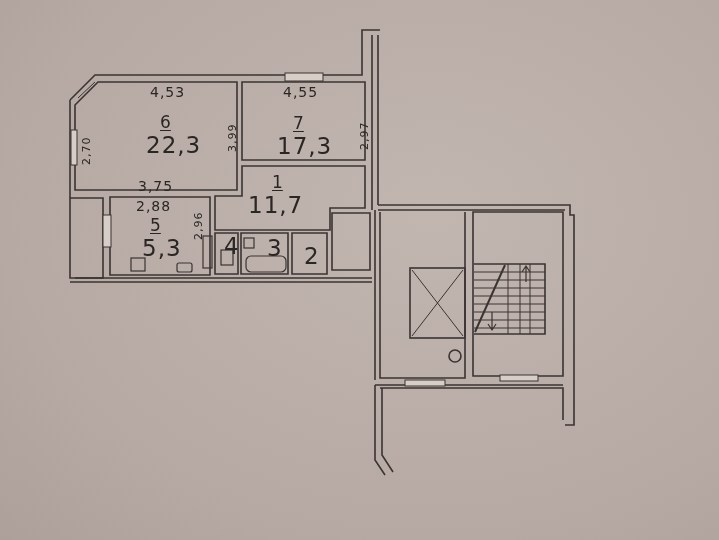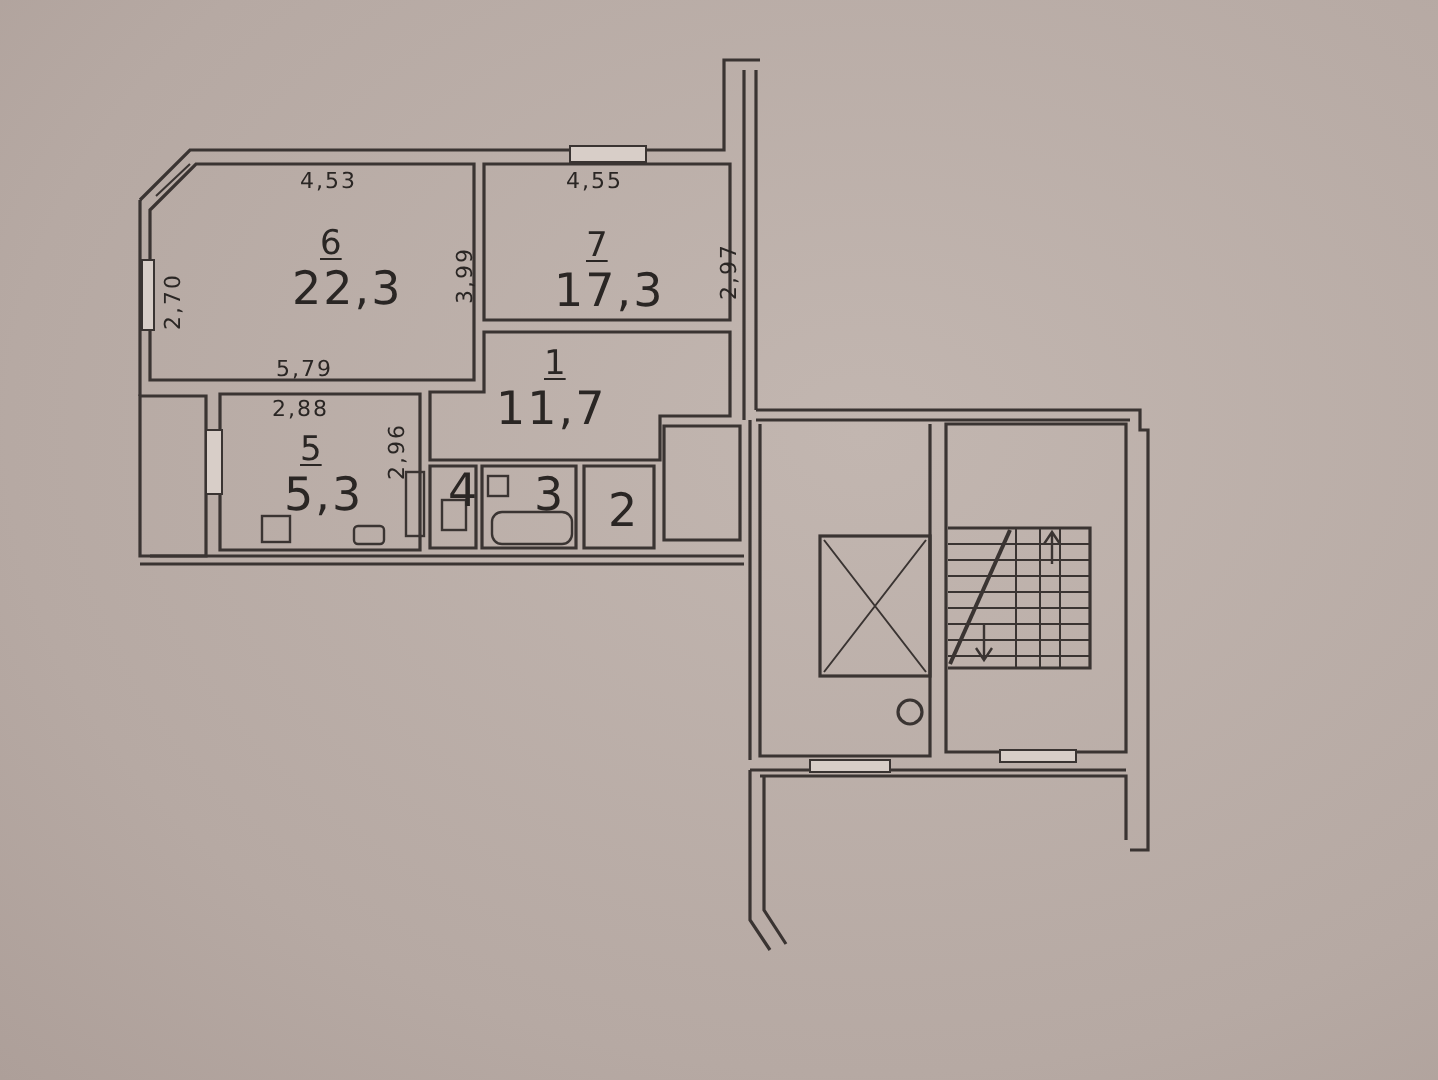--- a/index.html
+++ b/index.html
@@ -5,21 +5,21 @@
     html, body { margin: 0; padding: 0; }
     body {
       width: 719px; height: 540px; overflow: hidden;
       background: #b9aca6;
       font-family: "DejaVu Sans", sans-serif;
     }
     .stage { position: relative; width: 719px; height: 540px;
       background: radial-gradient(ellipse at 60% 40%, #c2b6b0 0%, #b6a9a3 70%, #ad9f99 100%); }
     svg { position: absolute; left: 0; top: 0; }
     .lbl { position: absolute; color: #2a2624; white-space: nowrap; }
-    .dim { font-size: 11px; letter-spacing: 1px; }
+    .dim { font-size: 14px; letter-spacing: 1px; }
     .dimv { font-size: 11px; letter-spacing: 1px; transform: rotate(-90deg); transform-origin: left top; }
     .rnum { font-size: 17px; text-decoration: underline; text-underline-offset: 2px; }
     .area { font-size: 23px; letter-spacing: 1px; }
     .wm { position: absolute; left: 80px; top: 210px; font-size: 120px; font-weight: bold;
       color: rgba(255,255,255,0.12); letter-spacing: 4px; }
   </style>
 </head>
 <body>
 
 <div class="stage">
@@ -89,21 +89,21 @@
       <path d="M526 282 L526 266 M522 272 L526 266 L530 272"></path>
     </g>
     <g stroke="#3a3432" stroke-width="1.2" fill="none">
       <path d="M492 312 L492 330 M488 324 L492 330 L496 324"></path>
     </g>
   </svg>
 
   <div class="lbl dim" style="left:150px;top:84px">4,53</div>
   <div class="lbl dimv" style="left:80px;top:165px">2,70</div>
   <div class="lbl dimv" style="left:226px;top:152px">3,99</div>
-  <div class="lbl dim" style="left:138px;top:178px">5,79</div>
+  <div class="lbl dim" style="left:138px;top:178px">3,75</div>
   <div class="lbl rnum" style="left:160px;top:112px">6</div>
   <div class="lbl area" style="left:146px;top:132px">22,3</div>
 
   <div class="lbl dim" style="left:283px;top:84px">4,55</div>
   <div class="lbl dimv" style="left:358px;top:150px">2,97</div>
   <div class="lbl rnum" style="left:293px;top:113px">7</div>
   <div class="lbl area" style="left:277px;top:133px">17,3</div>
 
   <div class="lbl rnum" style="left:272px;top:172px">1</div>
   <div class="lbl area" style="left:248px;top:192px">11,7</div>

